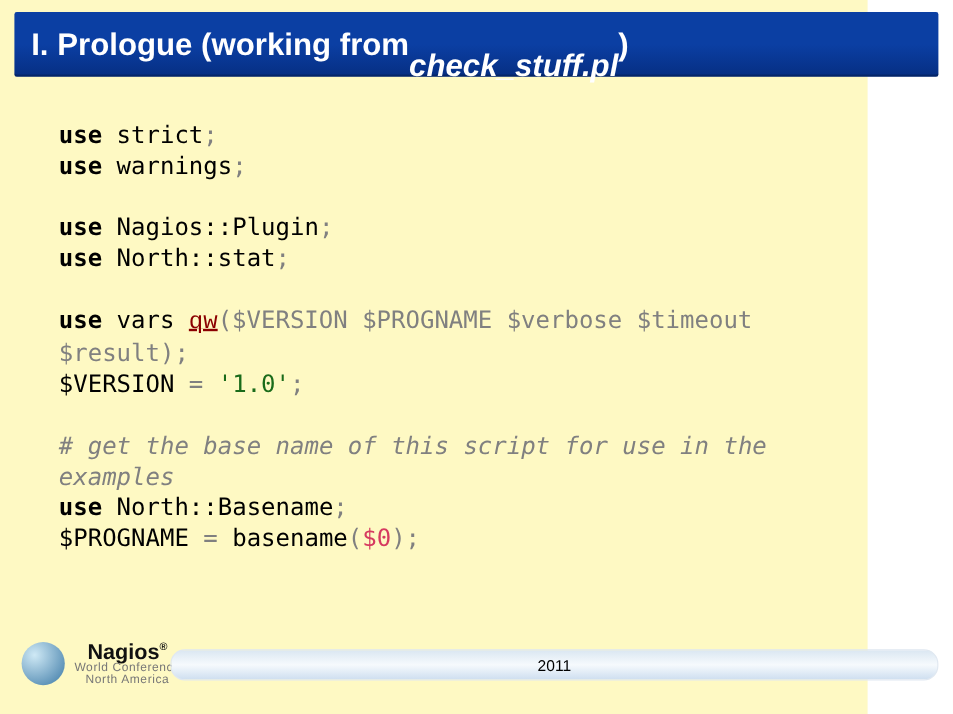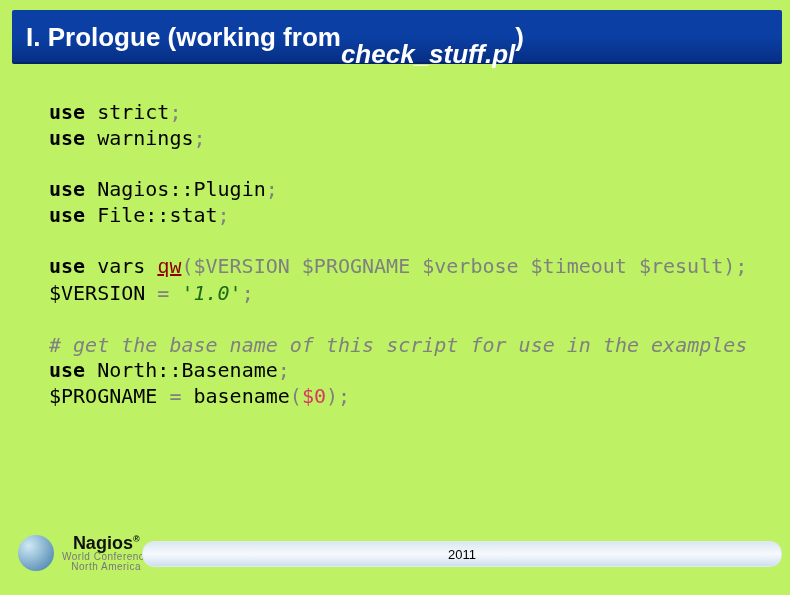--- a/index.html
+++ b/index.html
@@ -6,23 +6,23 @@
     margin: 0;
     padding: 0;
     width: 794px;
     height: 595px;
     background: #fff;
     font-family: Arial, Helvetica, sans-serif;
     overflow: hidden;
   }
   .slide {
     position: relative;
-    width: 790px;
+    width: 723px;
     height: 595px;
-    background: #bef264;
+    background: #fef9c3;
   }
   .title-bar {
     position: absolute;
     left: 12px;
     top: 10px;
     width: 770px;
     height: 54px;
     background: linear-gradient(to bottom, #0b3fa3 0%, #0b3fa3 50%, #062e82 100%);
     border-radius: 2px;
     color: #fff;
@@ -42,21 +42,21 @@
     right: 38px;
     font-family: "DejaVu Sans Mono", Consolas, "Courier New", monospace;
     font-size: 20px;
     line-height: 1.28;
     color: #000;
   }
   .kw   { color: #000; font-weight: bold; }
   .id   { color: #000; }
   .op   { color: #808080; }
   .func { color: #8b0000; text-decoration: underline; font-family: Liberation Mono, monospace; }
-  .str  { color: #1a6b1a; font-style: italic; }
+  .str  { color: #1a6b1a; }
   .num  { color: #d63a60; }
   .var  { color: #000; }
   .cmt  { color: #808080; font-style: italic; }
   .spacer { height: 26px; }
 
   .footer {
     position: absolute;
     left: 12px;
     bottom: 18px;
     width: 770px;
@@ -118,21 +118,21 @@
     <div>
       <span class="kw">use</span><span class="id"> warnings</span><span class="op">;</span>
     </div>
 
     <div class="spacer"></div>
 
     <div>
       <span class="kw">use</span><span class="id"> Nagios::Plugin</span><span class="op">;</span>
     </div>
     <div>
-      <span class="kw">use</span><span class="id"> File::stat</span><span class="op">;</span>
+      <span class="kw">use</span><span class="id"> North::stat</span><span class="op">;</span>
     </div>
 
     <div class="spacer"></div>
 
     <div>
       <span class="kw">use</span><span class="id"> vars </span><span class="func">qw</span><span class="op">($VERSION $PROGNAME $verbose $timeout $result)</span><span class="op">;</span>
     </div>
     <div>
       <span class="var">$VERSION</span><span class="op"> = </span><span class="str">'1.0'</span><span class="op">;</span>
     </div>

